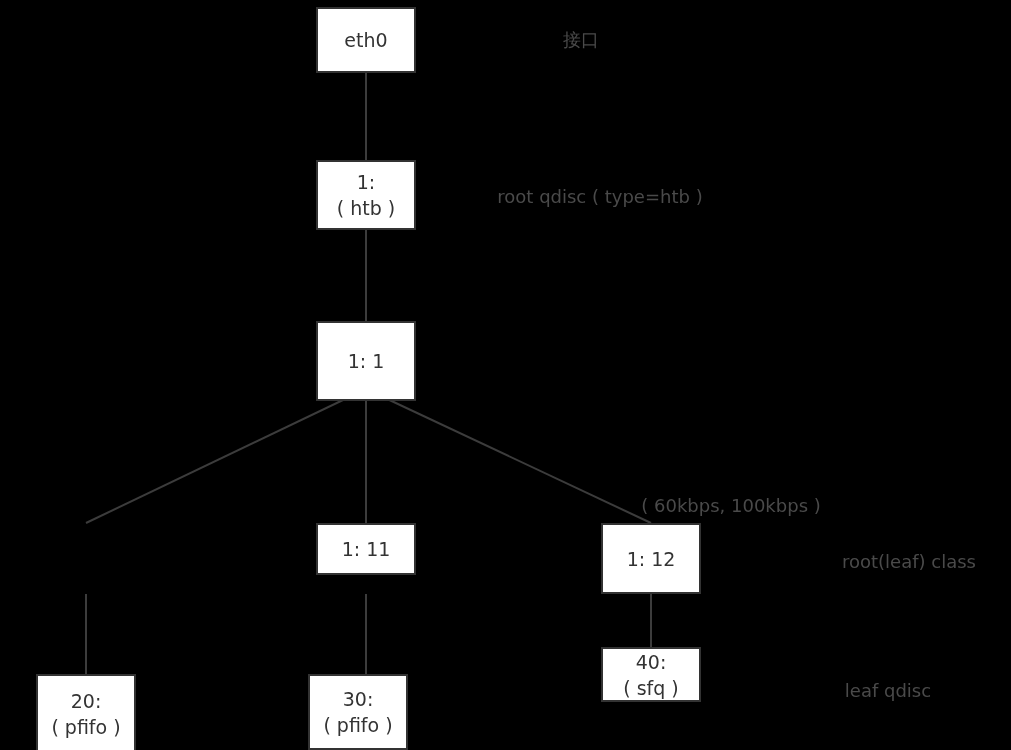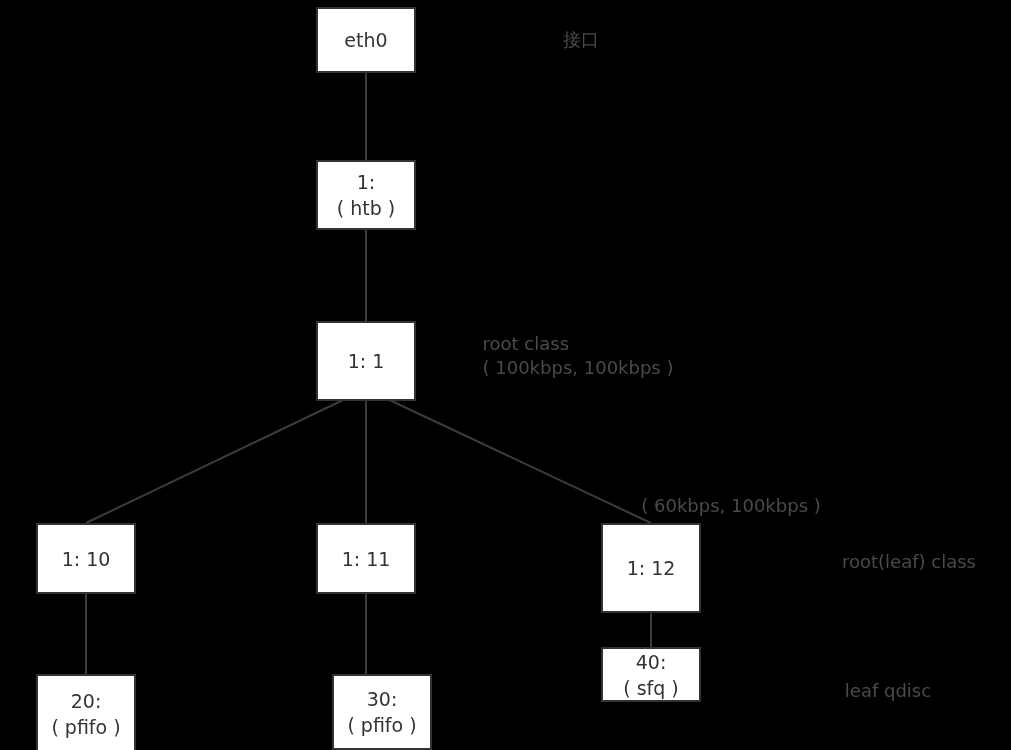--- a/index.html
+++ b/index.html
@@ -31,21 +31,21 @@
     display:flex;flex-direction:column;
     align-items:center;justify-content:center;
     font-size:19px;line-height:26px;
     text-align:center;
     z-index:2;
   }
   .ann{
     position:absolute;
     color:var(--annotation_text);
     font-size:18px;line-height:24px;
-    text-align:left;
+    text-align:right;
     transform:translateX(-50%);
     white-space:nowrap;
     z-index:1;
   }
 </style>
 </head>
 <body>
 
 <div class="canvas">
 
@@ -68,59 +68,54 @@
   <div class="node" style="left:316px;top:160px;height:70px">
     <span>1:</span>
     <span>( htb )</span>
   </div>
 
   <div class="node" style="left:316px;top:321px;height:80px">
     <span>1: 1</span>
     <span></span>
   </div>
 
-  <div class="node" style="left:36px;top:523px;height:71px">
-    <span>1: 10</span>
-    <span></span>
-  </div>
 
-  <div class="node" style="left:316px;top:523px;height:71px">
+  <div class="node" style="left:316px;top:523px;height:52px">
     <span>1: 11</span>
     <span></span>
   </div>
 
-  <div class="node" style="left:601px;top:523px;height:90px">
+  <div class="node" style="left:601px;top:523px;height:71px">
     <span>1: 12</span>
     <span></span>
   </div>
 
   <div class="node" style="left:36px;top:674px;height:80px">
     <span>20:</span>
     <span>( pfifo )</span>
   </div>
 
-  <div class="node" style="left:332px;top:674px;height:76px">
+  <div class="node" style="left:308px;top:674px;height:76px">
     <span>30:</span>
     <span>( pfifo )</span>
   </div>
 
   <div class="node" style="left:601px;top:647px;height:55px">
     <span>40:</span>
     <span>( sfq )</span>
   </div>
 
   <div class="ann" style="left:581px;top:28px">
     <span>接口</span>
   </div>
 
+  <div class="ann" style="left:600px;top:185px">
+    <span>root qdisc ( type=htb )</span>
+  </div>
 
-  <div class="ann" style="left:578px;top:332px">
-    <div>root class</div>
-    <div>( 100kbps, 100kbps )</div>
-  </div>
 
   <div class="ann" style="left:909px;top:550px">
     <span>root(leaf) class</span>
   </div>
 
   <div class="ann" style="left:888px;top:679px">
     <span>leaf qdisc</span>
   </div>
 
 

